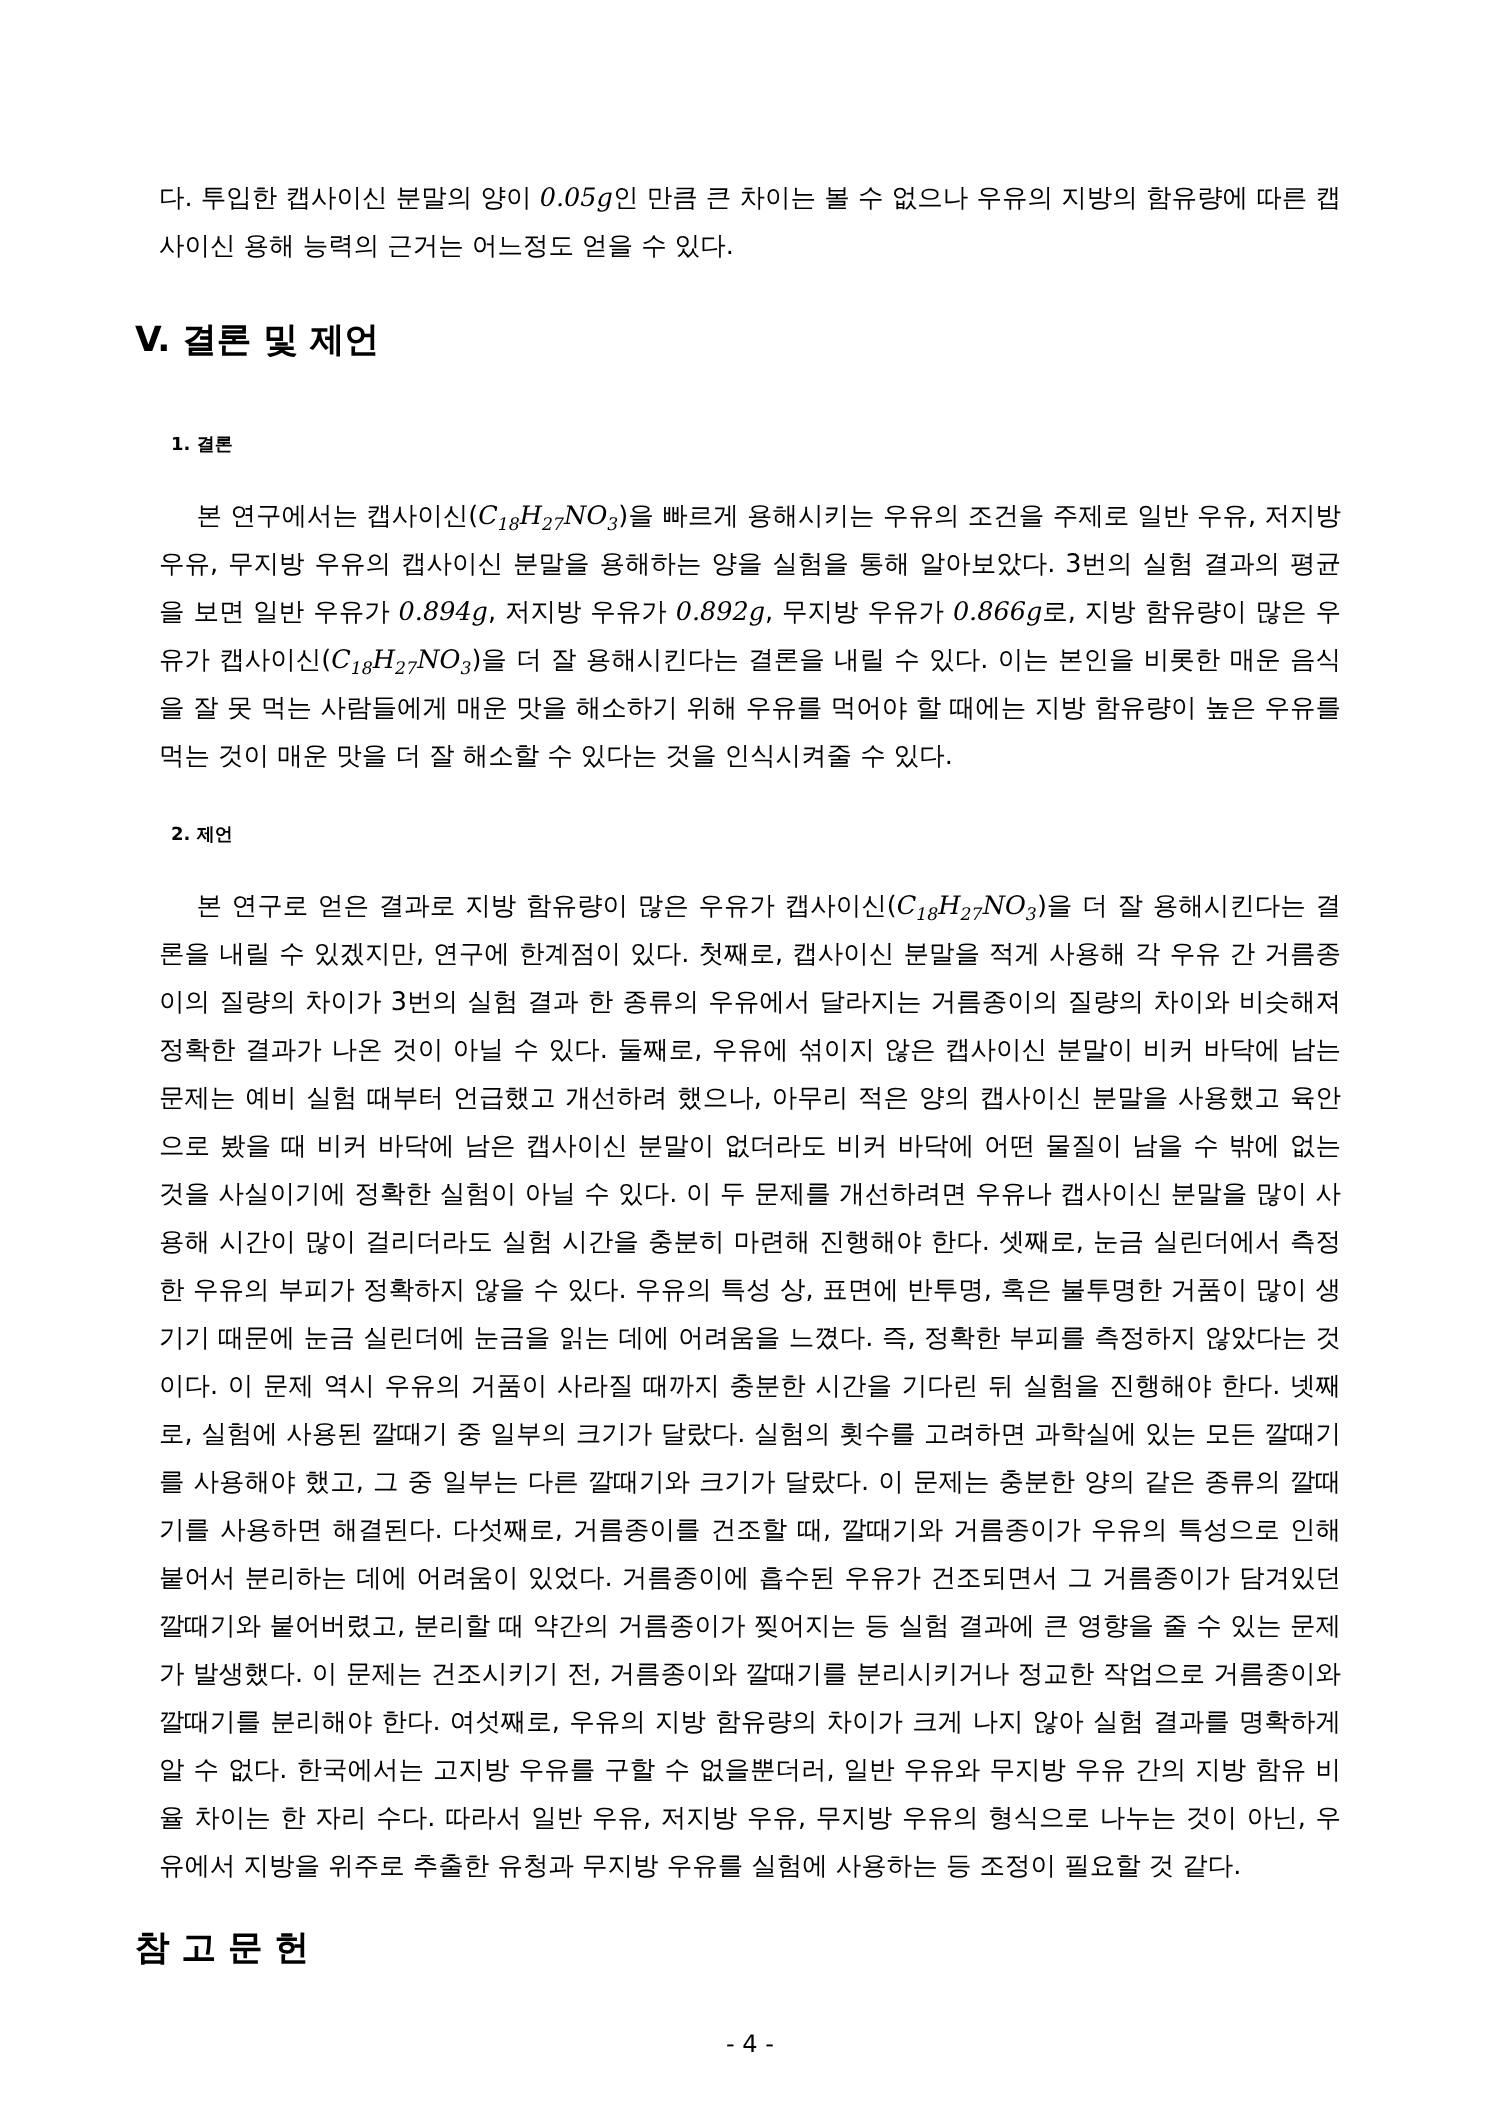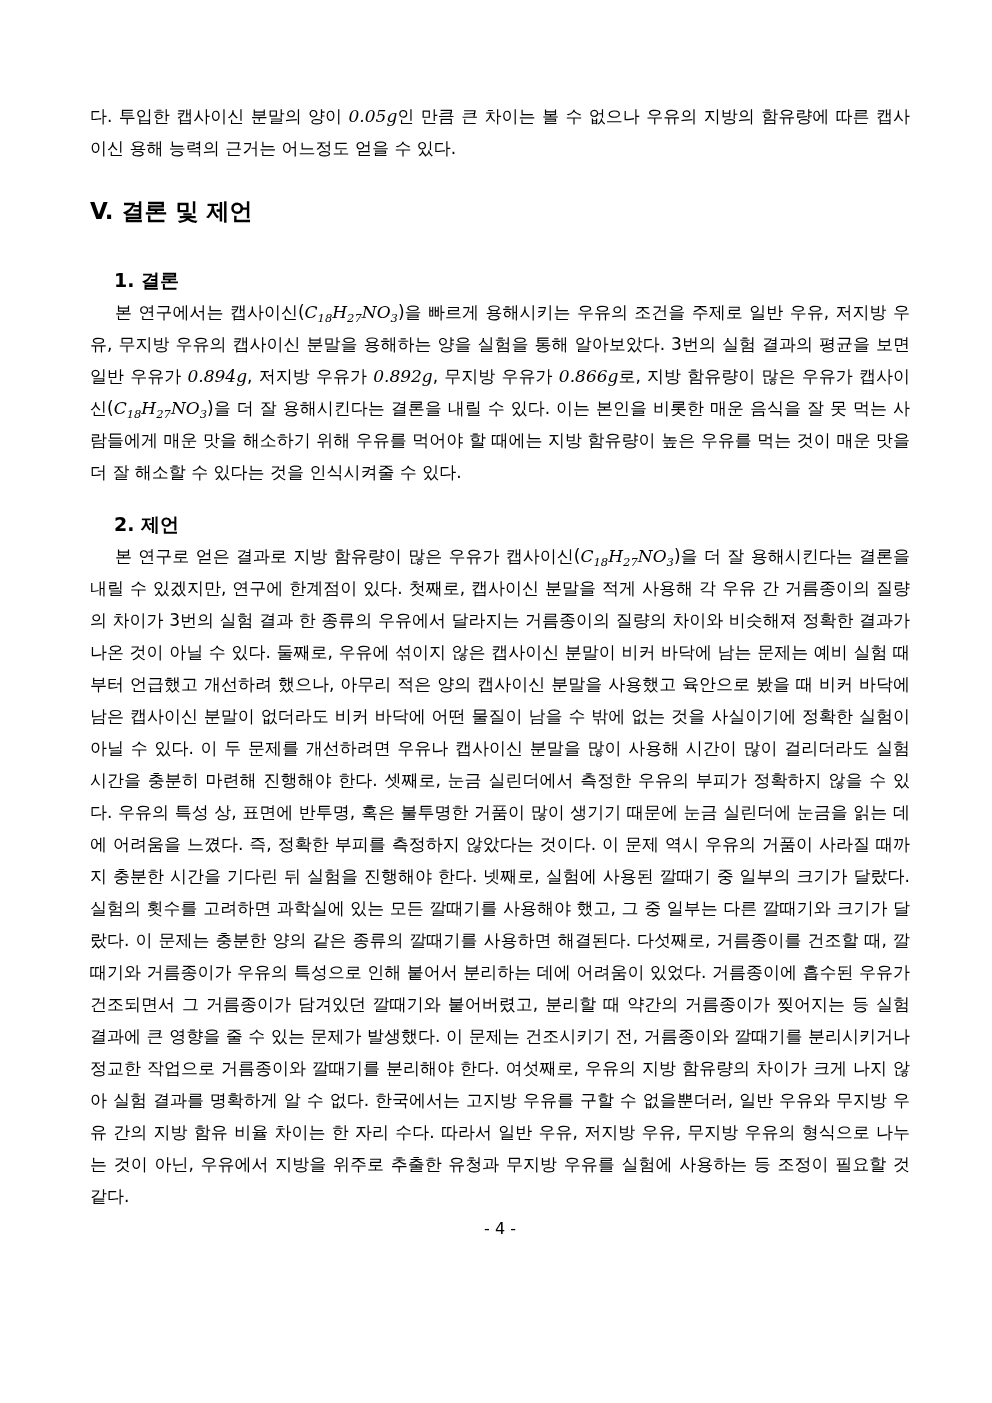--- a/index.html
+++ b/index.html
@@ -19,36 +19,36 @@
     width: 992px;
     height: 1403px;
     padding: 100px 82px 0 90px;
     background: #ffffff;
   }
   .body-para {
     font-size: 17px;
     line-height: 32px;
     text-align: justify;
     word-break: break-all;
-    margin: 0;
+    margin: 16px;
   }
   .indent {
     text-indent: 25px;
   }
   .main-heading {
     font-size: 23px;
     font-weight: bold;
     line-height: 30px;
     margin: 32px 0 38px 0;
   }
   .refs-heading {
     margin: 24px 0 34px 0;
   }
   .sub-heading {
-    font-size: 19px;
+    font-size: 12px;
     font-weight: bold;
     line-height: 32px;
     margin: 20px 0 0 0;
     padding-left: 24px;
   }
   .math {
     font-family: "DejaVu Serif", "Liberation Serif", serif;
     font-style: italic;
   }
   .math sub {
@@ -79,17 +79,18 @@
   <h1 class="main-heading">V. 결론 및 제언</h1>
 
   <h2 class="sub-heading">1. 결론</h2>
 
   <p class="body-para indent"><span>본 연구에서는 캡사이신(</span><span class="math">C<sub>18</sub>H<sub>27</sub>NO<sub>3</sub></span><span>)을 빠르게 용해시키는 우유의 조건을 주제로 일반 우유, 저지방 우유, 무지방 우유의 캡사이신 분말을 용해하는 양을 실험을 통해 알아보았다. 3번의 실험 결과의 평균을 보면 일반 우유가 </span><span class="math">0.894g</span><span>, 저지방 우유가 </span><span class="math">0.892g</span><span>, 무지방 우유가 </span><span class="math">0.866g</span><span>로, 지방 함유량이 많은 우유가 캡사이신(</span><span class="math">C<sub>18</sub>H<sub>27</sub>NO<sub>3</sub></span><span>)을 더 잘 용해시킨다는 결론을 내릴 수 있다. 이는 본인을 비롯한 매운 음식을 잘 못 먹는 사람들에게 매운 맛을 해소하기 위해 우유를 먹어야 할 때에는 지방 함유량이 높은 우유를 먹는 것이 매운 맛을 더 잘 해소할 수 있다는 것을 인식시켜줄 수 있다.</span></p>
 
   <h2 class="sub-heading">2. 제언</h2>
 
   <p class="body-para indent"><span>본 연구로 얻은 결과로 지방 함유량이 많은 우유가 캡사이신(</span><span class="math">C<sub>18</sub>H<sub>27</sub>NO<sub>3</sub></span><span>)을 더 잘 용해시킨다는 결론을 내릴 수 있겠지만, 연구에 한계점이 있다. 첫째로, 캡사이신 분말을 적게 사용해 각 우유 간 거름종이의 질량의 차이가 3번의 실험 결과 한 종류의 우유에서 달라지는 거름종이의 질량의 차이와 비슷해져 정확한 결과가 나온 것이 아닐 수 있다. 둘째로, 우유에 섞이지 않은 캡사이신 분말이 비커 바닥에 남는 문제는 예비 실험 때부터 언급했고 개선하려 했으나, 아무리 적은 양의 캡사이신 분말을 사용했고 육안으로 봤을 때 비커 바닥에 남은 캡사이신 분말이 없더라도 비커 바닥에 어떤 물질이 남을 수 밖에 없는 것을 사실이기에 정확한 실험이 아닐 수 있다. 이 두 문제를 개선하려면 우유나 캡사이신 분말을 많이 사용해 시간이 많이 걸리더라도 실험 시간을 충분히 마련해 진행해야 한다. 셋째로, 눈금 실린더에서 측정한 우유의 부피가 정확하지 않을 수 있다. 우유의 특성 상, 표면에 반투명, 혹은 불투명한 거품이 많이 생기기 때문에 눈금 실린더에 눈금을 읽는 데에 어려움을 느꼈다. 즉, 정확한 부피를 측정하지 않았다는 것이다. 이 문제 역시 우유의 거품이 사라질 때까지 충분한 시간을 기다린 뒤 실험을 진행해야 한다. 넷째로, 실험에 사용된 깔때기 중 일부의 크기가 달랐다. 실험의 횟수를 고려하면 과학실에 있는 모든 깔때기를 사용해야 했고, 그 중 일부는 다른 깔때기와 크기가 달랐다. 이 문제는 충분한 양의 같은 종류의 깔때기를 사용하면 해결된다. 다섯째로, 거름종이를 건조할 때, 깔때기와 거름종이가 우유의 특성으로 인해 붙어서 분리하는 데에 어려움이 있었다. 거름종이에 흡수된 우유가 건조되면서 그 거름종이가 담겨있던 깔때기와 붙어버렸고, 분리할 때 약간의 거름종이가 찢어지는 등 실험 결과에 큰 영향을 줄 수 있는 문제가 발생했다. 이 문제는 건조시키기 전, 거름종이와 깔때기를 분리시키거나 정교한 작업으로 거름종이와 깔때기를 분리해야 한다. 여섯째로, 우유의 지방 함유량의 차이가 크게 나지 않아 실험 결과를 명확하게 알 수 없다. 한국에서는 고지방 우유를 구할 수 없을뿐더러, 일반 우유와 무지방 우유 간의 지방 함유 비율 차이는 한 자리 수다. 따라서 일반 우유, 저지방 우유, 무지방 우유의 형식으로 나누는 것이 아닌, 우유에서 지방을 위주로 추출한 유청과 무지방 우유를 실험에 사용하는 등 조정이 필요할 것 같다.</span></p>
 
+  <h1 class="main-heading refs-heading">참 고 문 헌</h1>
 
 
   <div class="page-number">- 4 -</div>
 
 </div>
 
 </body></html>

